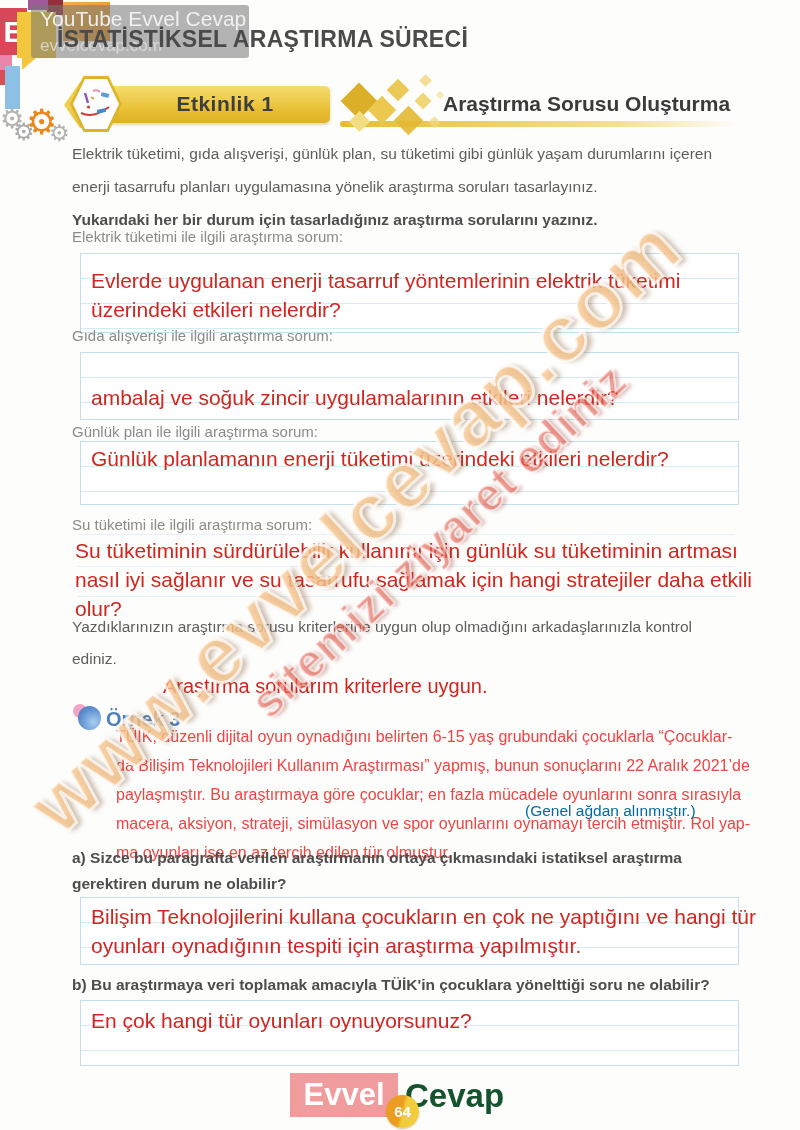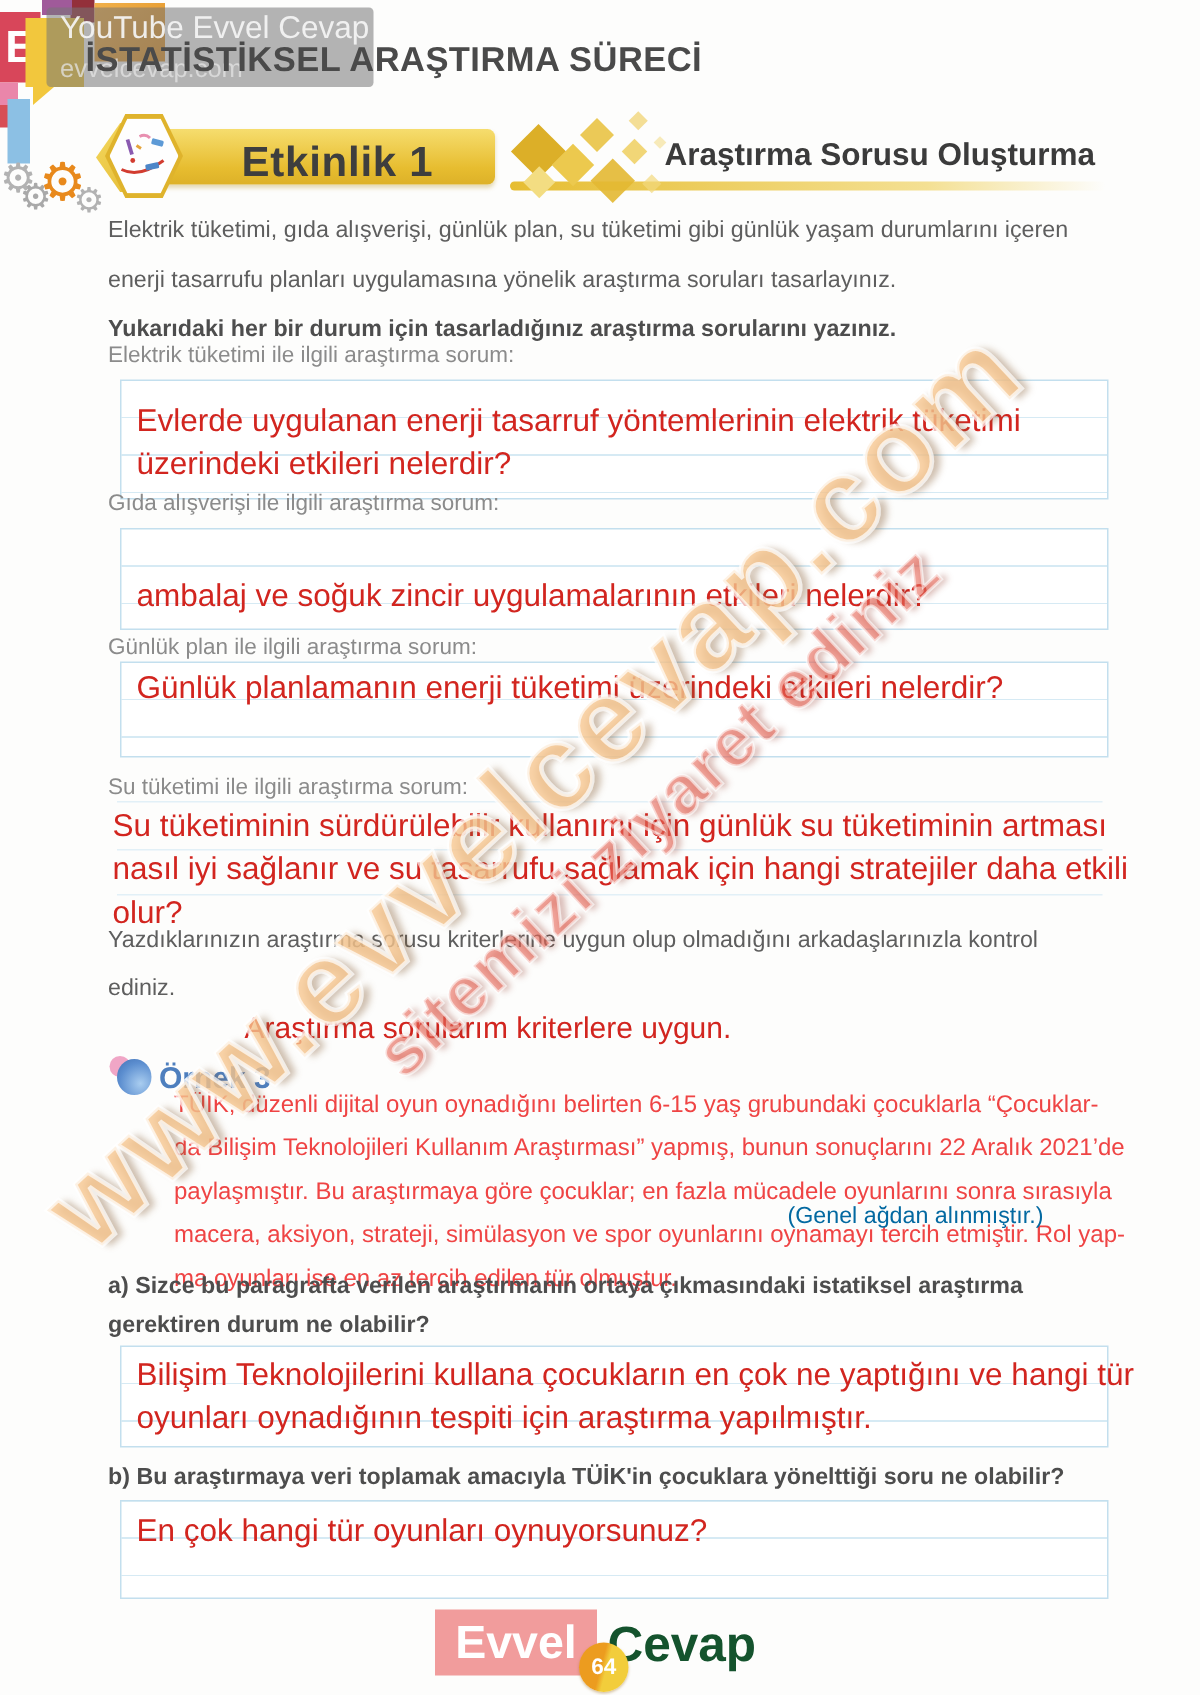--- a/index.html
+++ b/index.html
@@ -26,21 +26,21 @@
   .ribbon-point{position:absolute; left:64px; top:82px; width:46px; height:46px;
     background:linear-gradient(135deg,#f4d85f,#e2b62c); z-index:1;
     clip-path:polygon(35% 0,100% 0,100% 100%,35% 100%,0 50%);}
   .hex-outer{position:absolute; left:70px; top:76px; width:52px; height:56px;
     background:#dfb32c; z-index:3;
     clip-path:polygon(26% 0,74% 0,100% 50%,74% 100%,26% 100%,0 50%);}
   .hex-inner{position:absolute; left:3px; top:3px; width:46px; height:50px;
     background:#fefefe;
     clip-path:polygon(26% 0,74% 0,100% 50%,74% 100%,26% 100%,0 50%);}
   .badge-label{position:absolute; left:130px; top:92px; width:190px; text-align:center;
-    font-size:28px; font-weight:bold; color:#3e3e3e; z-index:4; letter-spacing:0.5px;}
+    font-size:21px; font-weight:bold; color:#3e3e3e; z-index:4; letter-spacing:0.5px;}
   .dia{position:absolute; transform:rotate(45deg); z-index:1;}
   .act-title{position:absolute; left:443px; top:92px; font-size:21px; font-weight:bold;
     color:#3b3b3b; z-index:2; white-space:nowrap;}
   .act-underline{position:absolute; left:340px; top:121px; width:397px; height:6px;
     background:linear-gradient(to right,#e6bd31,#f4e093 70%,rgba(246,232,173,0)); border-radius:3px;}
   
   .body-line{position:absolute; left:72px; font-size:15.5px; color:#5e5e5e; white-space:nowrap;}
   .bold-line{position:absolute; left:72px; font-size:15.5px; font-weight:bold; color:#4d4d4d; white-space:nowrap;}
   .q-label{position:absolute; left:72px; font-size:15px; color:#8b8b8b; white-space:nowrap;}
   .ansbox{position:absolute; left:80px; width:657px; background:

